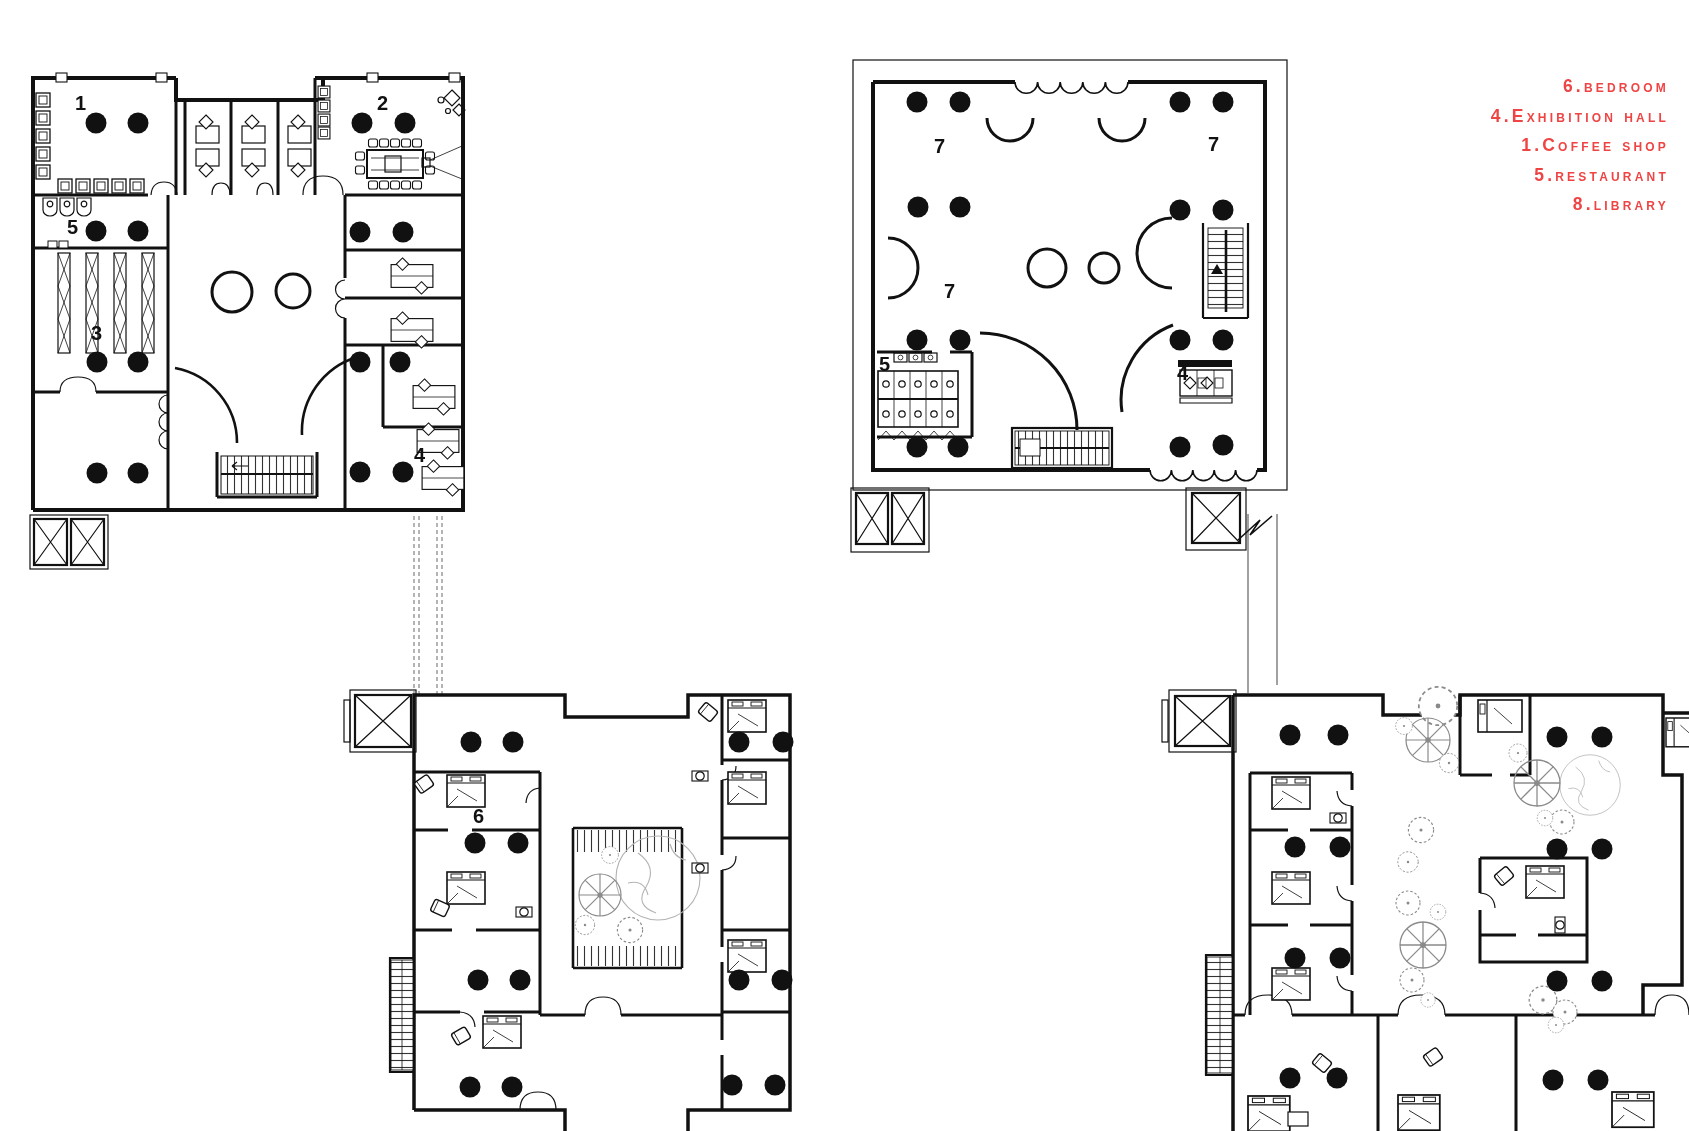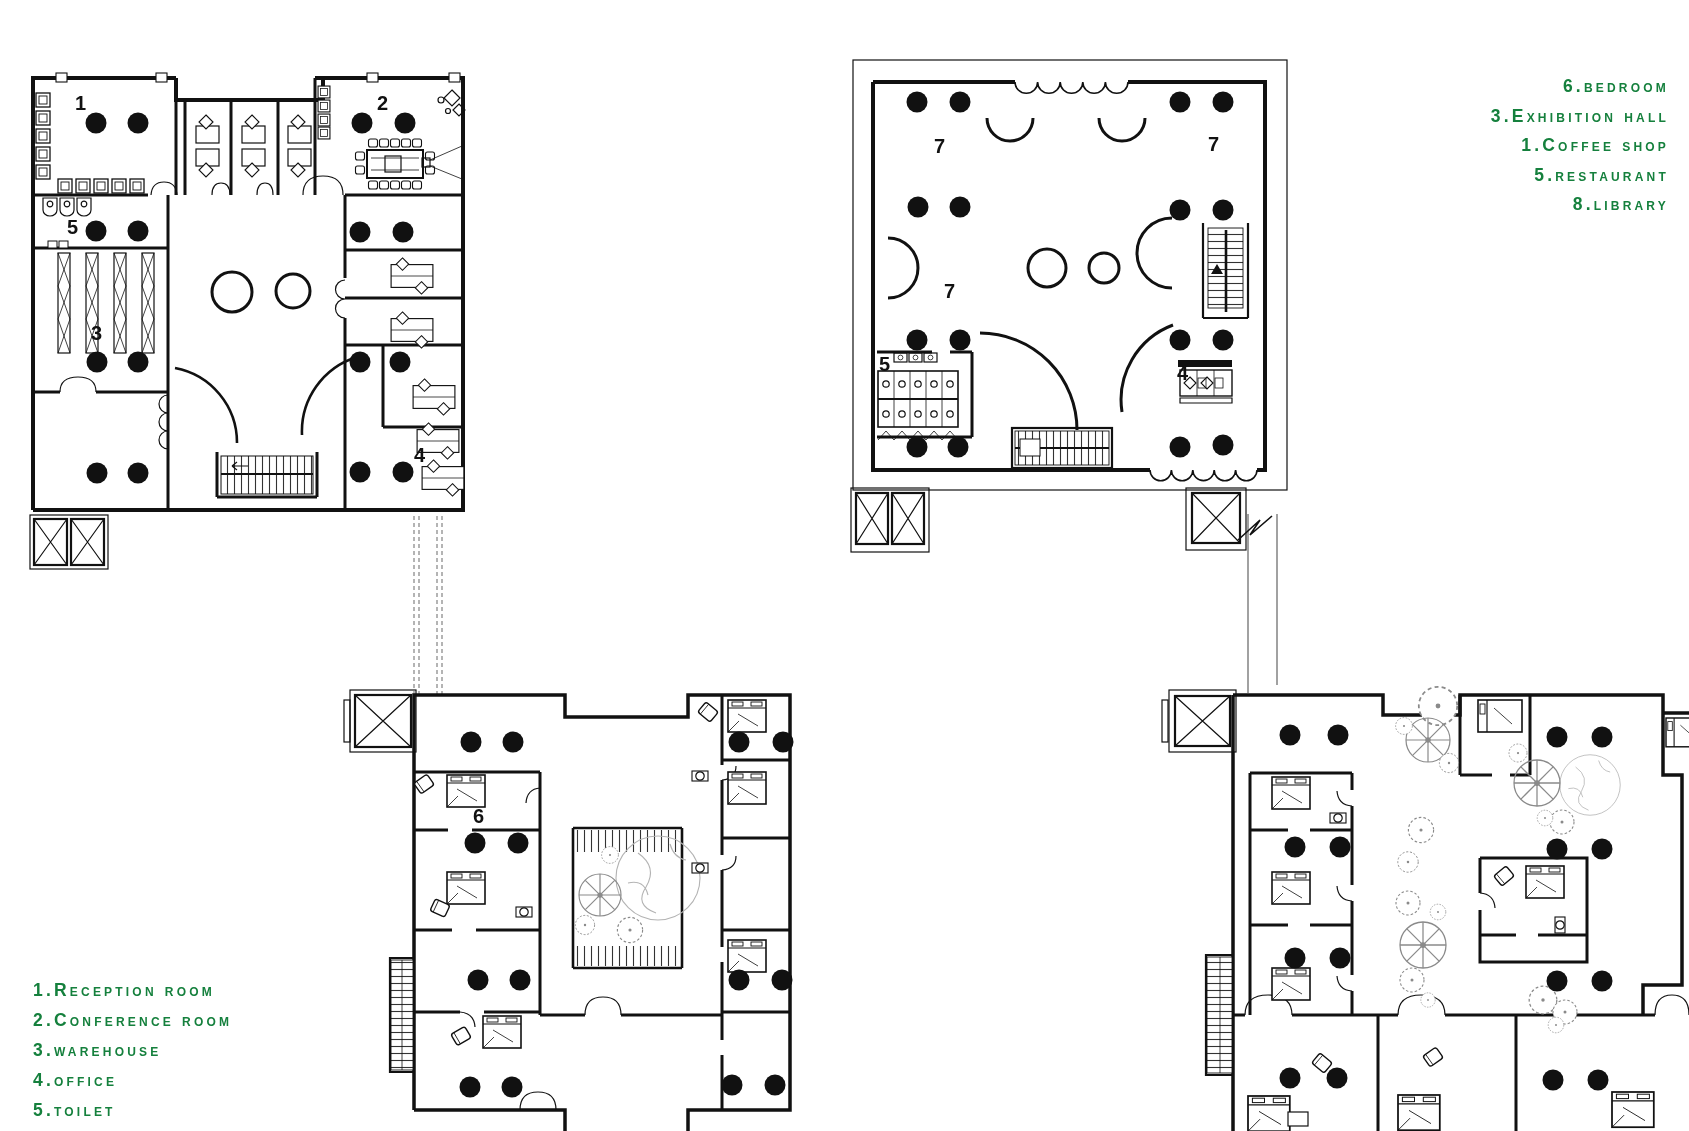--- a/index.html
+++ b/index.html
@@ -20,21 +20,21 @@
   .f{fill:#fff;stroke:#111}
   .dash{stroke:#777;fill:none;stroke-width:1.1;stroke-dasharray:4 3}
   .conn{stroke:#555;fill:none;stroke-width:1.1}
   .veg{stroke:#8a8a8a;fill:none;stroke-width:1.1}
   .vegl{stroke:#b3b3b3;fill:none;stroke-width:1.1}
 
   .room-label{
     position:absolute;transform:translate(-50%,-50%);
     font-size:20px;font-weight:700;color:#111;letter-spacing:1px;line-height:1;
   }
-  .legend{position:absolute;color:#15803d;font-weight:700;font-size:17.5px;
+  .legend{position:absolute;color:#ef4444;font-weight:700;font-size:17.5px;
     letter-spacing:3.2px;font-variant:small-caps;}
   .legend .row{height:30px;display:flex;align-items:center;white-space:nowrap;}
   .legend-left{left:33px;top:975px;}
   .legend-right{right:20px;top:72px;}
   .legend-right .row{height:29.5px;justify-content:flex-end;}
 </style>
 </head>
 <body>
 
 <div class="canvas">
@@ -534,27 +534,20 @@
 <div class="room-label" style="left:940px;top:146px">7</div>
 <div class="room-label" style="left:1214px;top:144px">7</div>
 <div class="room-label" style="left:950px;top:291px">7</div>
 <div class="room-label" style="left:885px;top:364px">5</div>
 <div class="room-label" style="left:1183px;top:373px">4</div>
 
 <div class="room-label" style="left:479px;top:816px">6</div>
 
 <div class="legend legend-right">
   <div class="row">6.bedroom</div>
-  <div class="row">3.Exhibition hall</div>
+  <div class="row">4.Exhibition hall</div>
   <div class="row">1.Coffee shop</div>
   <div class="row">5.restaurant</div>
   <div class="row">8.library</div>
 </div>
 
-<div class="legend legend-left">
-  <div class="row">1.Reception room</div>
-  <div class="row">2.Conference room</div>
-  <div class="row">3.warehouse</div>
-  <div class="row">4.office</div>
-  <div class="row">5.toilet</div>
+
 </div>
 
-</div>
-
 </body></html>

